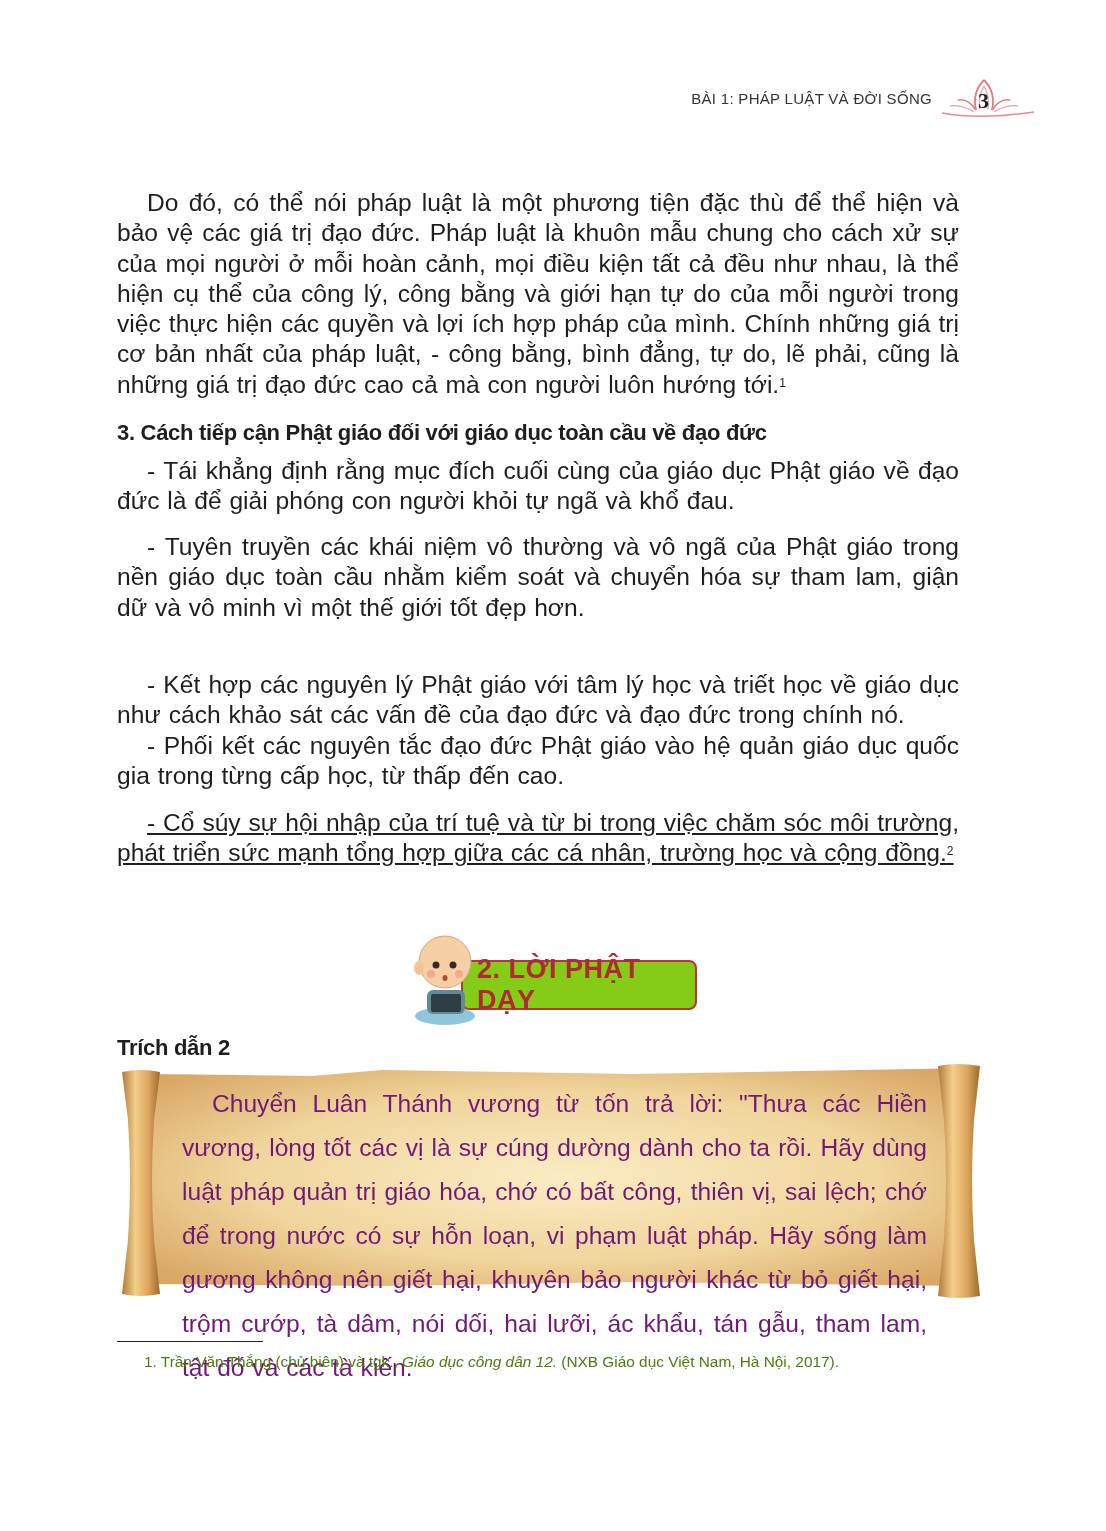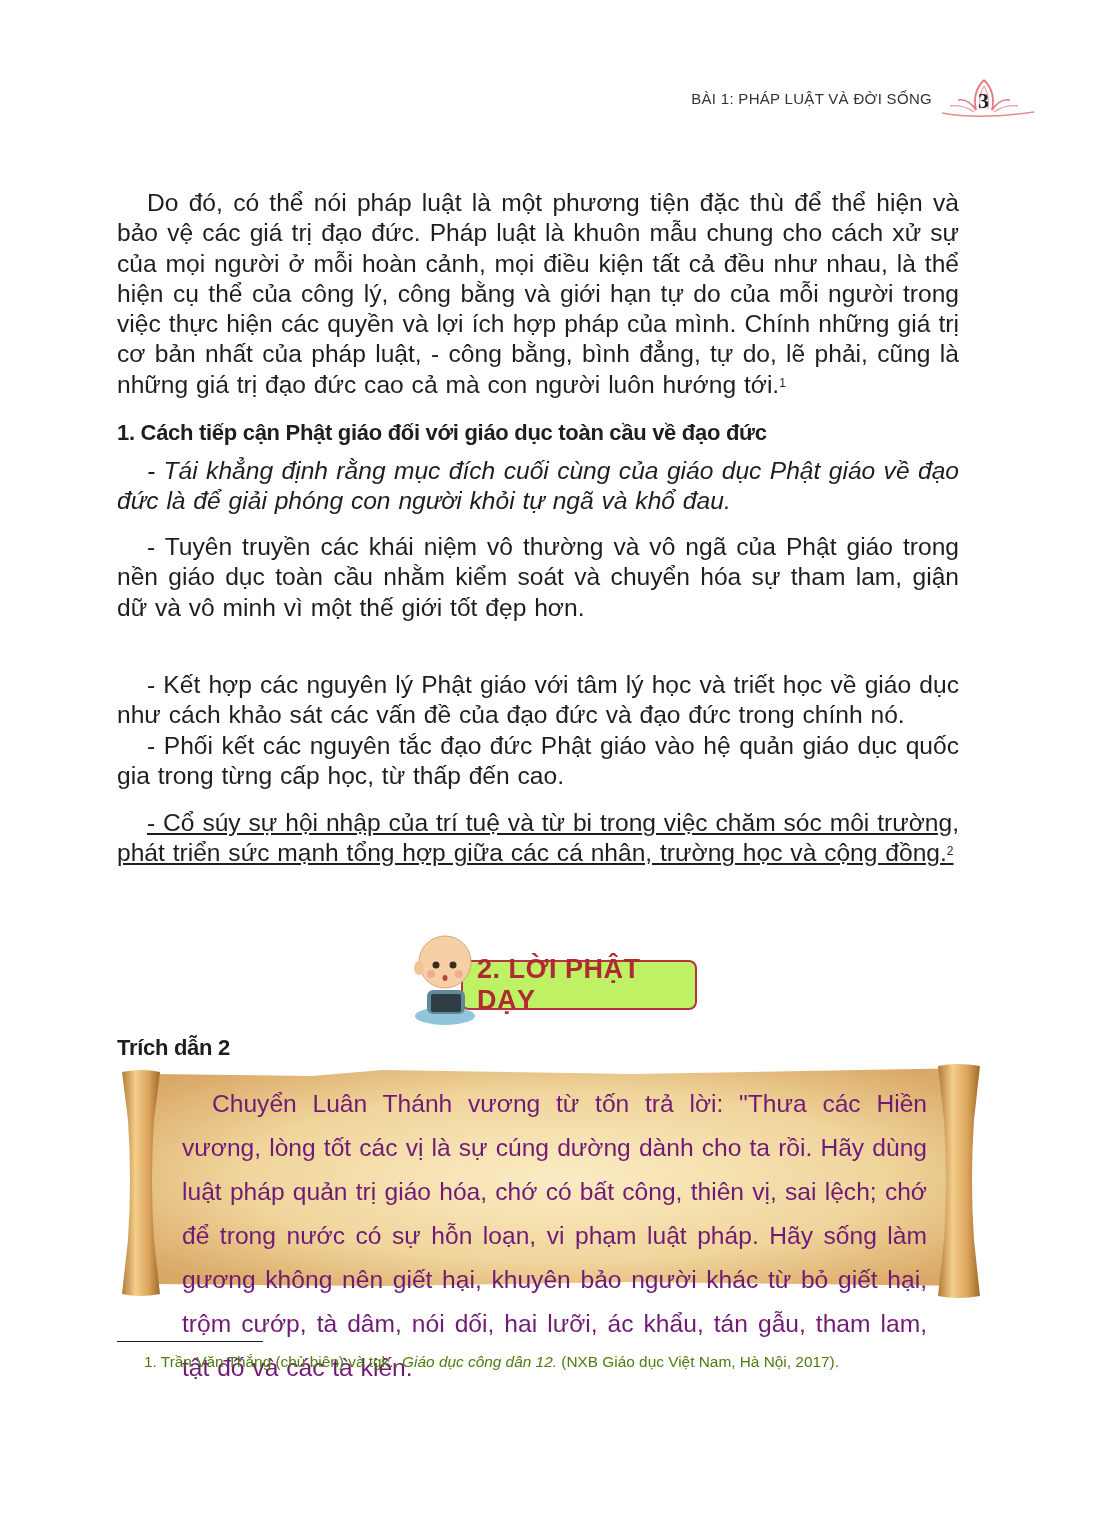--- a/index.html
+++ b/index.html
@@ -11,21 +11,21 @@
   .lotus svg { position: absolute; left: 0; top: 0; }
   .page-num { position: absolute; left: 38px; top: 12px; font-family: "Liberation Serif", serif; font-size: 22px; font-weight: bold; color: #222; }
 
   .content { position: absolute; left: 117px; width: 842px; }
   .para { font-size: 24.6px; line-height: 30.3px; text-align: justify; margin: 0; font-family: "Liberation Sans", sans-serif; word-spacing: 1px; }
   .para .indent { display: inline-block; width: 30px; }
   sup { font-size: 12px; vertical-align: top; position: relative; top: -2px; }
   .heading { font-family: "Liberation Sans", sans-serif; font-weight: bold; font-size: 22px; margin: 0; letter-spacing: -0.3px; }
 
   .badge-wrap { position: absolute; left: 405px; top: 928px; width: 300px; height: 100px; }
-  .badge { position: absolute; left: 56px; top: 32px; width: 232px; height: 46px; border: 2.5px solid #b8343c; border-radius: 8px; background: #bef264; display: flex; align-items: center; justify-content: flex-start; }
+  .badge { position: absolute; left: 56px; top: 32px; width: 232px; height: 46px; border: 2.5px solid #b8343c; border-radius: 8px; background: #84cc16; display: flex; align-items: center; justify-content: flex-start; }
   .badge-text { font-family: "Liberation Sans", sans-serif; font-weight: bold; font-size: 27px; color: #b02a33; letter-spacing: 0.5px; margin-left: 14px; }
   .monk { position: absolute; left: 0; top: 0; }
 
   .scroll { position: absolute; left: 112px; top: 1060px; width: 880px; height: 240px; }
   .scroll-text { position: absolute; left: 70px; top: 22px; width: 745px; font-family: "Liberation Sans", sans-serif; font-size: 24.6px; line-height: 44px; text-align: justify; color: #701a75; word-spacing: 1px; }
 
   .fn-rule { position: absolute; left: 117px; top: 1341px; width: 146px; height: 0; border-top: 1.5px solid #222; }
   .footnotes { position: absolute; left: 114px; top: 1351px; width: 867px; font-family: "Liberation Sans", sans-serif; font-size: 15.4px; line-height: 21px; color: #4d7c0f; text-align: justify; }
   .footnotes p { margin: 0; text-indent: 30px; }
   .footnotes em { font-style: italic; }
@@ -45,23 +45,23 @@
     </svg>
     <span class="page-num">3</span>
   </div>
 </div>
 
 <div class="content" style="top:164px;margin-top:24px;">
   <p class="para"><span class="indent"></span><span>Do đó, có thể nói pháp luật là một phương tiện đặc thù để thể hiện và bảo vệ các giá trị đạo đức. Pháp luật là khuôn mẫu chung cho cách xử sự của mọi người ở mỗi hoàn cảnh, mọi điều kiện tất cả đều như nhau, là thể hiện cụ thể của công lý, công bằng và giới hạn tự do của mỗi người trong việc thực hiện các quyền và lợi ích hợp pháp của mình. Chính những giá trị cơ bản nhất của pháp luật, - công bằng, bình đẳng, tự do, lẽ phải, cũng là những giá trị đạo đức cao cả mà con người luôn hướng tới.</span><sup>1</sup></p>
 </div>
 
 <div class="content" style="top:420px;">
-  <h2 class="heading">1. Cách tiếp cận Phật giáo đối với giáo dục toàn cầu về đạo đức</h2>
+  <h2 class="heading">3. Cách tiếp cận Phật giáo đối với giáo dục toàn cầu về đạo đức</h2>
 </div>
-<div class="content" style="top:456px;font-style:italic;">
+<div class="content" style="top:456px;">
   <p class="para"><span class="indent"></span><span>- Tái khẳng định rằng mục đích cuối cùng của giáo dục Phật giáo về đạo đức là để giải phóng con người khỏi tự ngã và khổ đau.</span></p>
 </div>
 <div class="content" style="top:532px;">
   <p class="para"><span class="indent"></span><span>- Tuyên truyền các khái niệm vô thường và vô ngã của Phật giáo trong nền giáo dục toàn cầu nhằm kiểm soát và chuyển hóa sự tham lam, giận dữ và vô minh vì một thế giới tốt đẹp hơn.</span></p>
 </div>
 <div class="content" style="top:632px;margin-top:38px;">
   <p class="para"><span class="indent"></span><span>- Kết hợp các nguyên lý Phật giáo với tâm lý học và triết học về giáo dục như cách khảo sát các vấn đề của đạo đức và đạo đức trong chính nó.</span></p>
 </div>
 <div class="content" style="top:731px;">
   <p class="para"><span class="indent"></span><span>- Phối kết các nguyên tắc đạo đức Phật giáo vào hệ quản giáo dục quốc gia trong từng cấp học, từ thấp đến cao.</span></p>

